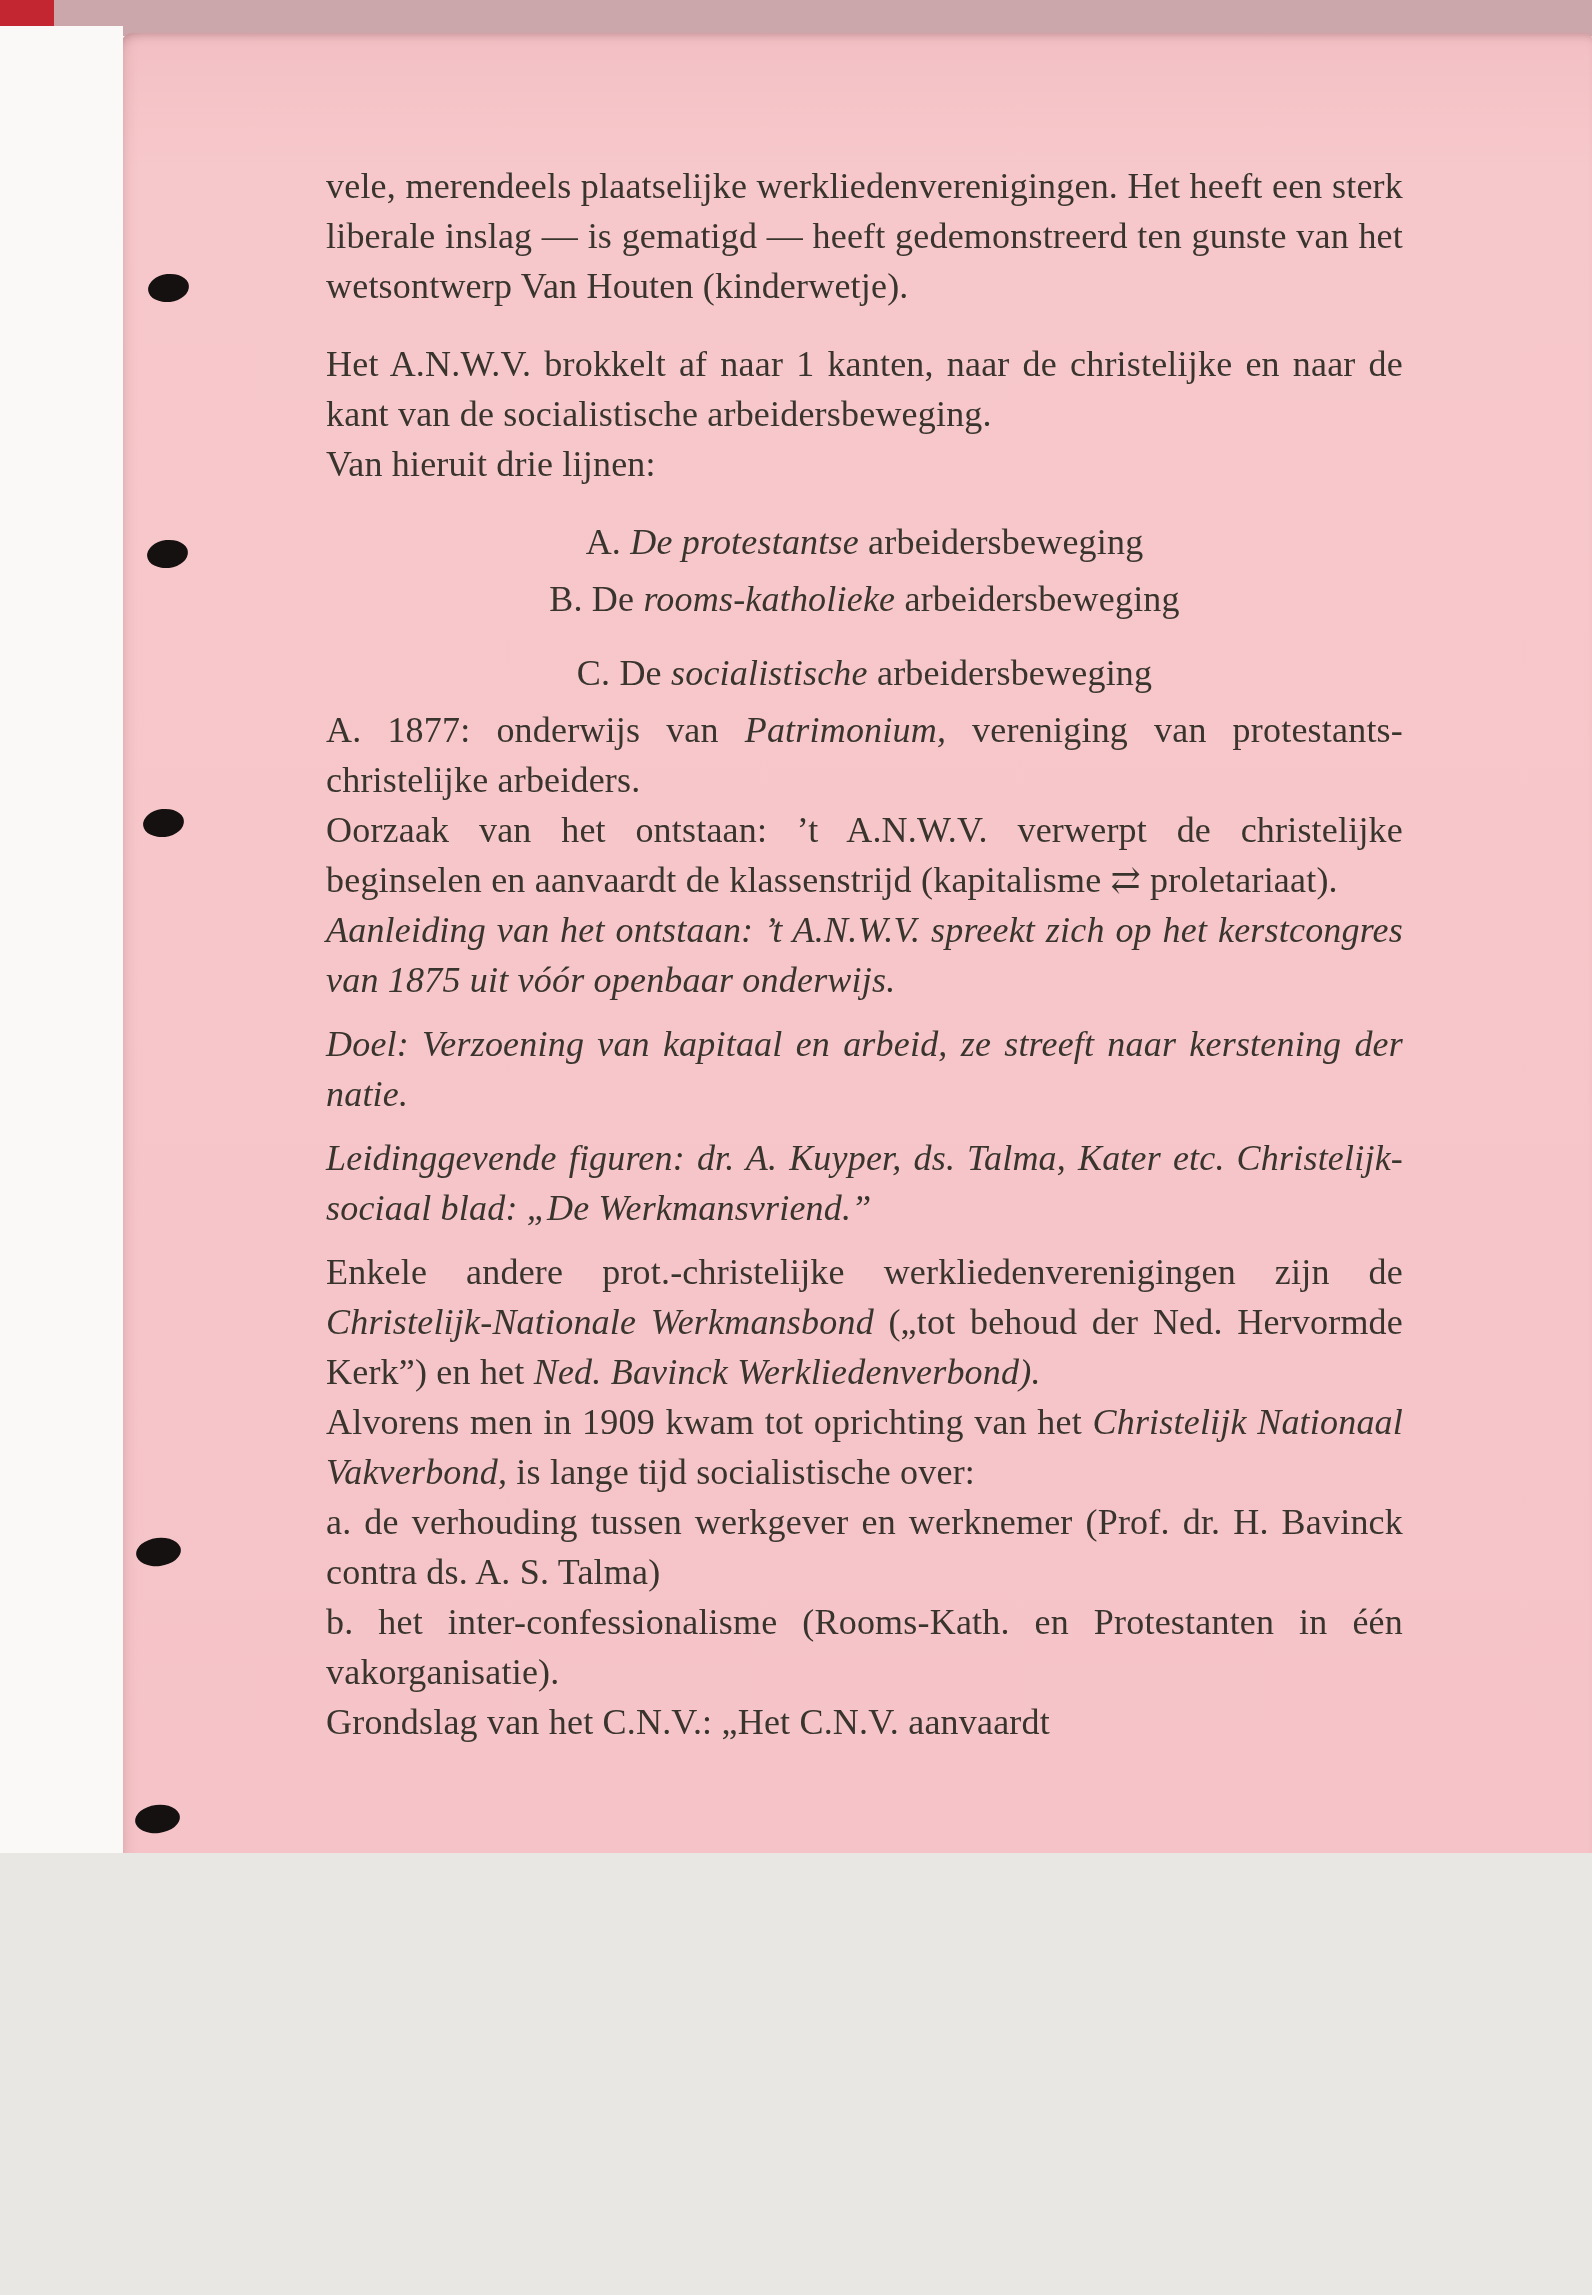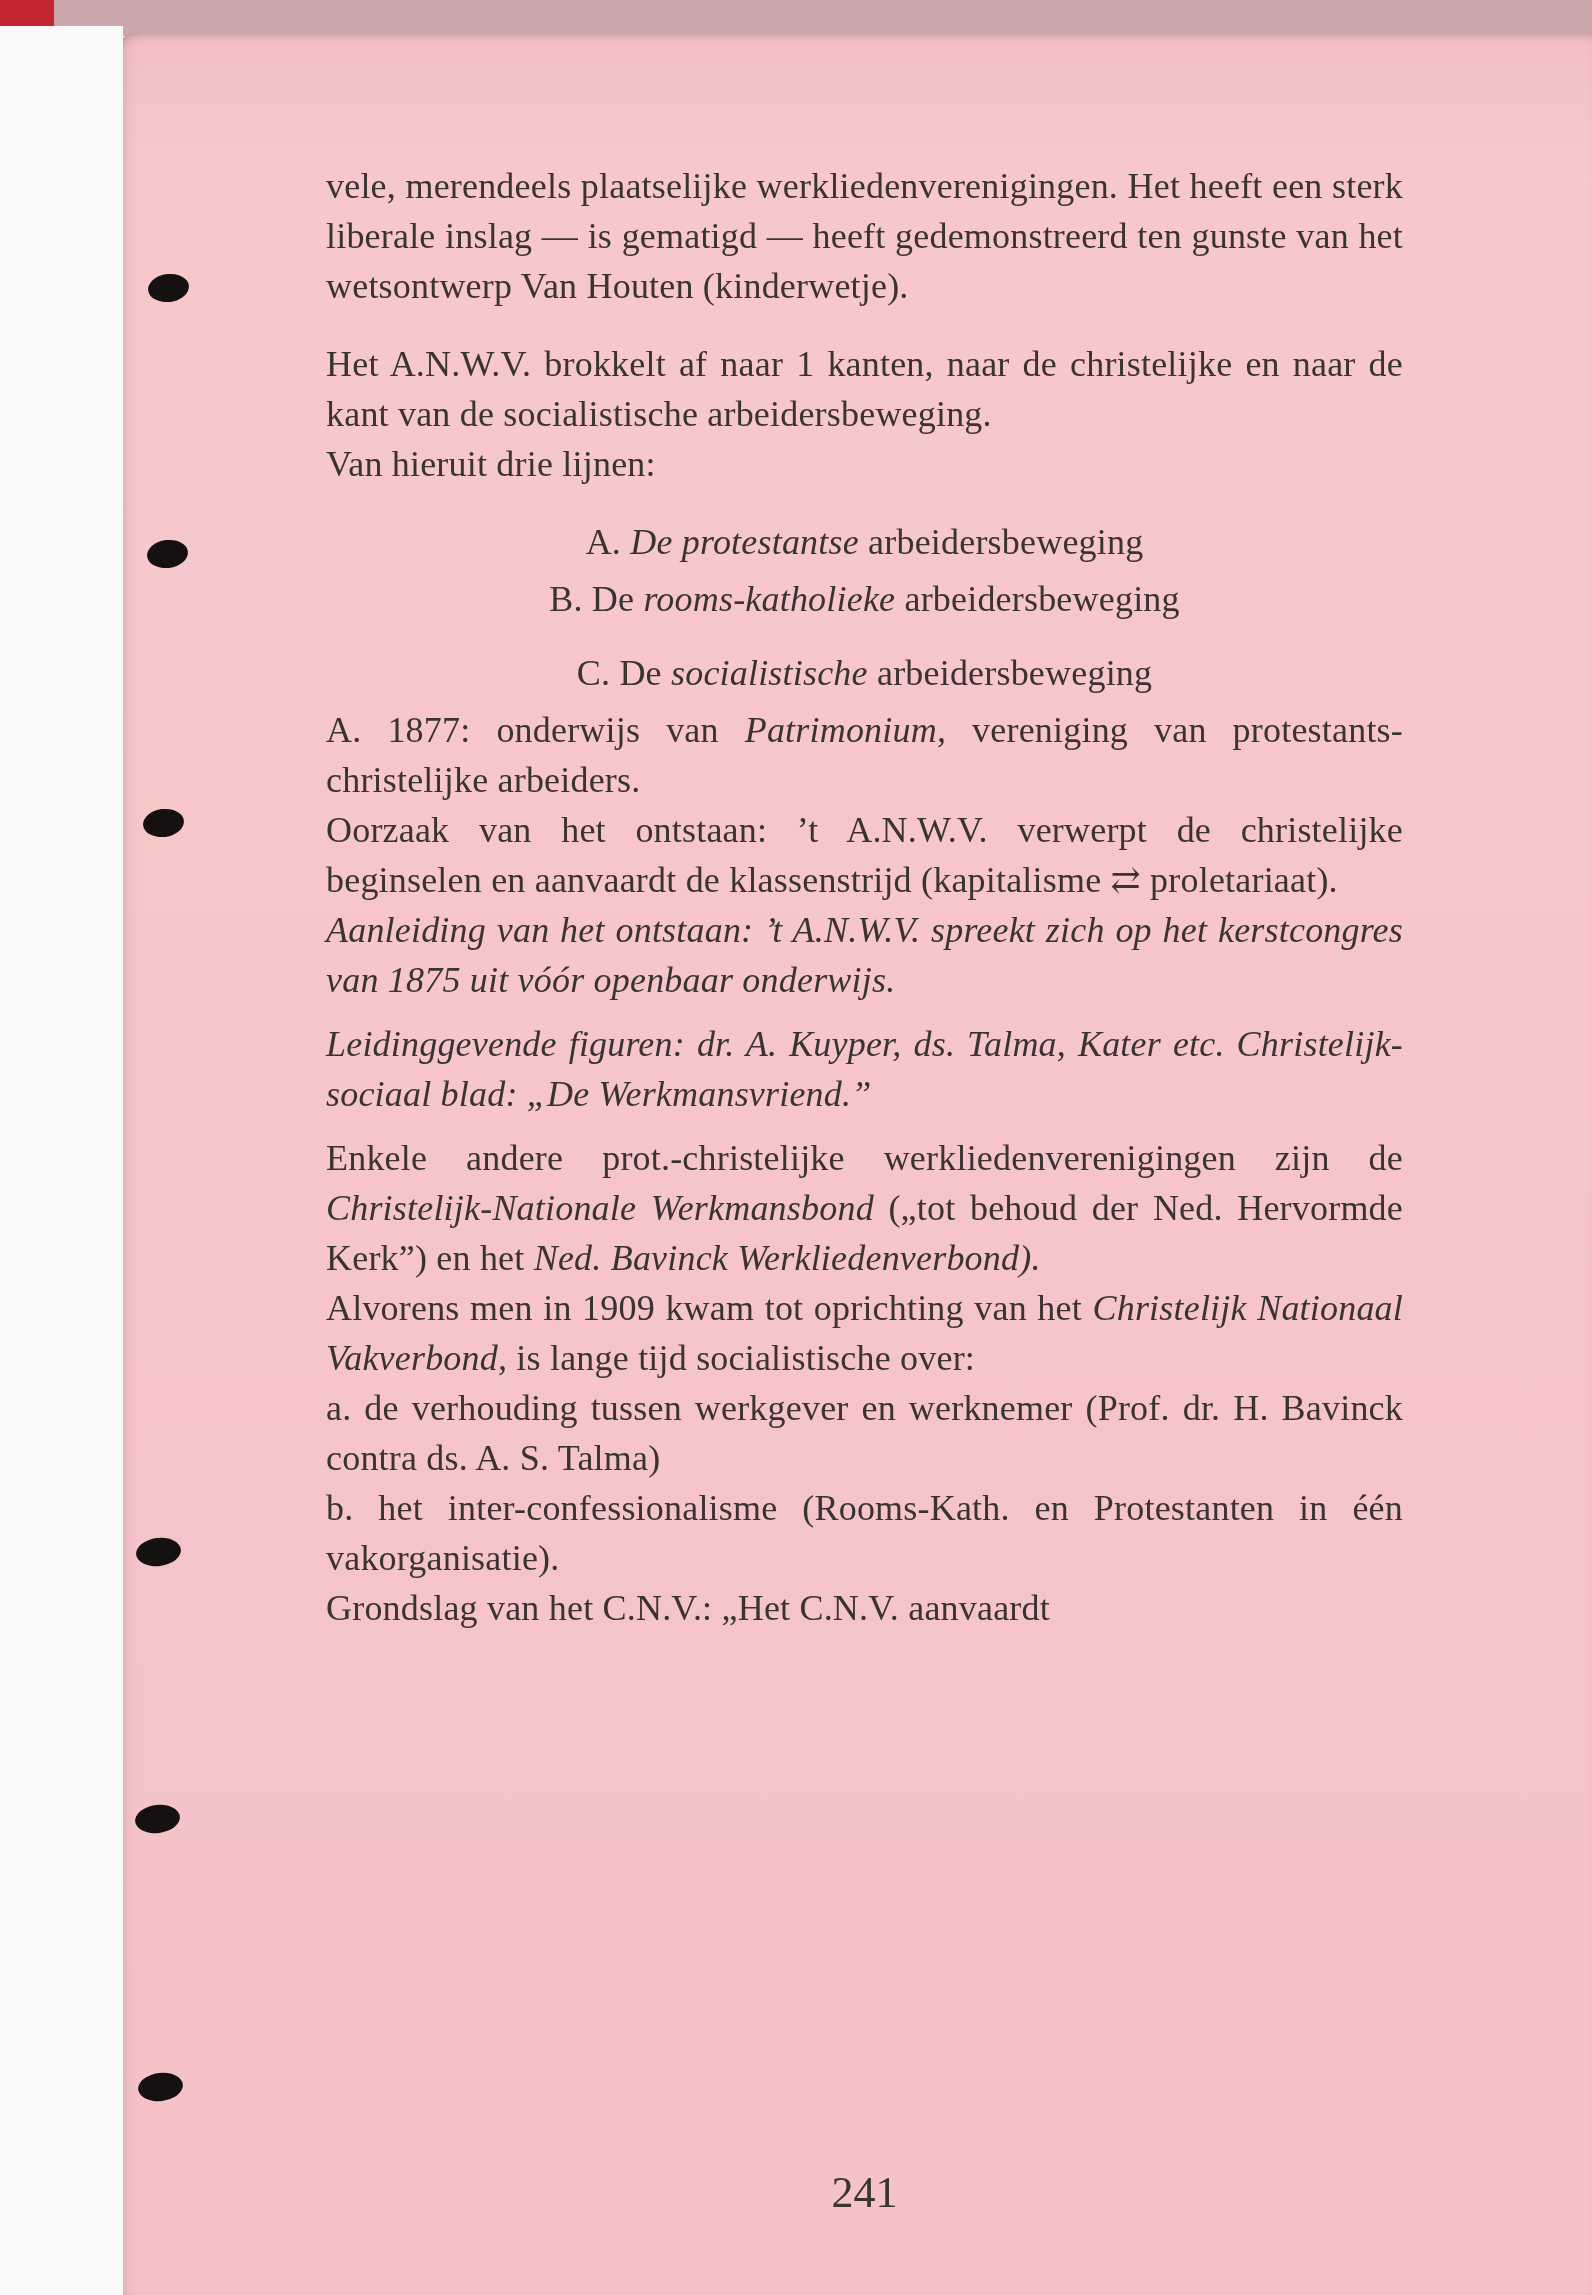--- a/index.html
+++ b/index.html
@@ -1,20 +1,20 @@
 <!DOCTYPE html>
 <html style="font-size:14px"><head>
 <meta charset="utf-8">
 <style>
   * { margin: 0; padding: 0; box-sizing: border-box; }
   html, body { background: #e9e7e4; }
   .canvas {
     position: relative;
     width: 1592px;
-    height: 2295px;
+    height: 1853px;
     overflow: hidden;
     background: #f7f5f2;
     font-family: "Liberation Serif", "DejaVu Serif", serif;
   }
   
   .top-band {
     position: absolute;
     left: 0; top: 0;
     width: 100%; height: 36px;
     background: linear-gradient(90deg, #b18а8e 0%, #c7a1a5 8%, #cfaaae 40%, #cba6aa 100%);
@@ -112,20 +112,21 @@
   <div class="text-column">
       <p class="para mb-md"><span>vele, merendeels plaatselijke werkliedenverenigingen. Het heeft een sterk liberale inslag — is gematigd — heeft gedemonstreerd ten gunste van het wetsontwerp Van Houten (kinderwetje).</span></p>
       <p class="para"><span>Het A.N.W.V. brokkelt af naar 1 kanten, naar de christelijke en naar de kant van de socialistische arbeidersbeweging.</span></p>
       <p class="para mb-md"><span>Van hieruit drie lijnen:</span></p>
       <p class="para list-item"><span>A. </span><span class="it">De protestantse</span><span> arbeidersbeweging</span></p>
       <p class="para list-item"><span>B. De </span><span class="it">rooms-katholieke</span><span> arbeidersbeweging</span></p>
       <p class="para list-item mb-xl"><span>C. De </span><span class="it">socialistische</span><span> arbeidersbeweging</span></p>
       <p class="para"><span>A. 1877: onderwijs van </span><span class="it">Patrimonium,</span><span> vereniging van protestants-christelijke arbeiders.</span></p>
       <p class="para"><span>Oorzaak van het ontstaan: ’t A.N.W.V. verwerpt de christelijke beginselen en aanvaardt de klassenstrijd (kapitalisme ⇄ proletariaat).</span></p>
       <p class="para mb-sm"><span>Aanleiding van het ontstaan: ’t A.N.W.V. spreekt zich op het kerstcongres van 1875 uit vóór openbaar onderwijs.</span></p>
+      <p class="para mb-sm"><span>Doel: Verzoening van kapitaal en arbeid, ze streeft naar kerstening der natie.</span></p>
       <p class="para mb-sm"><span>Leidinggevende figuren: dr. A. Kuyper, ds. Talma, Kater etc. Christelijk-sociaal blad: „De Werkmansvriend.”</span></p>
       <p class="para"><span>Enkele andere prot.-christelijke werkliedenverenigingen zijn de </span><span class="it">Christelijk-Nationale Werkmansbond</span><span> („tot behoud der Ned. Hervormde Kerk”) en het </span><span class="it">Ned. Bavinck Werkliedenverbond).</span></p>
       <p class="para"><span>Alvorens men in 1909 kwam tot oprichting van het </span><span class="it">Christelijk Nationaal Vakverbond,</span><span> is lange tijd socialistische over:</span></p>
       <p class="para"><span>a. de verhouding tussen werkgever en werknemer (Prof. dr. H. Bavinck contra ds. A. S. Talma)</span></p>
       <p class="para"><span>b. het inter-confessionalisme (Rooms-Kath. en Protestanten in één vakorganisatie).</span></p>
       <p class="para"><span>Grondslag van het C.N.V.: „Het C.N.V. aanvaardt</span></p>
     </div>
 
   <div class="page-number">241</div>
 

